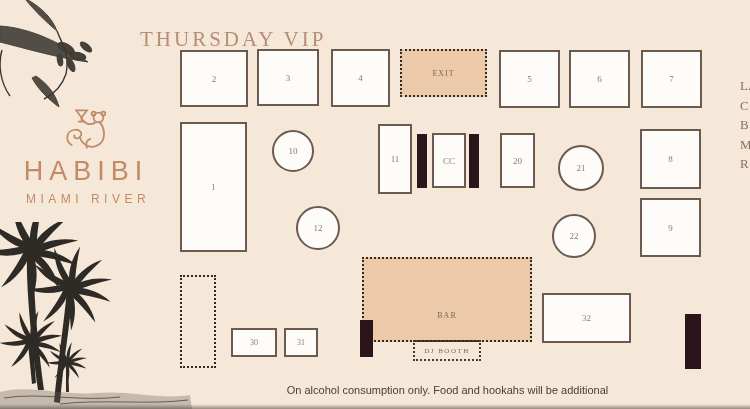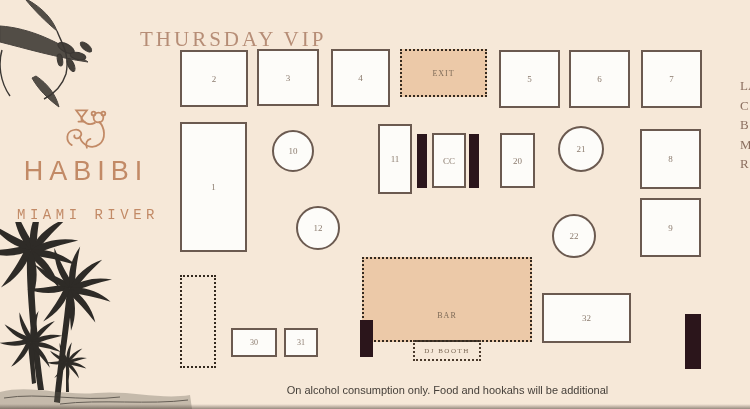--- a/index.html
+++ b/index.html
@@ -11,21 +11,21 @@
   }
   .title {
     position:absolute; left:140px; right:0; top:10px;
     font-size:21px; letter-spacing:3px;
     color:#b68d76;
     margin-top:17px;
   }
   .brand { position:absolute; left:0; top:106px; width:172px; text-align:center; color:#c28a66; }
   .brand .logo { display:block; margin:0 auto 2px auto; }
   .brand .name { font-family:"Liberation Sans", sans-serif; font-size:27px; letter-spacing:6px; font-weight:400; padding-left:0; }
-  .brand .sub { font-family:Liberation Mono, monospace; font-size:14px; letter-spacing:4.5px; margin-top:20px; padding-left:4px; }
+  .brand .sub { font-family:Liberation Sans, sans-serif; font-size:12px; letter-spacing:4.5px; margin-top:5px; padding-left:4px; }
 
   .tbl {
     position:absolute; background:#fdfcf9; border:2px solid #6b5a50;
     display:flex; align-items:center; justify-content:center;
     color:#8b7b6e; font-size:9px;
   }
   .circ { border-radius:50%; }
   .zone {
     position:absolute; background:#ecc9a8; border:2px dotted #33291f;
     color:#7d6a57;
@@ -166,21 +166,21 @@
       <span>11</span>
     </div>
   <div class="dark" style="left:417px;top:134px;width:10px;height:54px"></div>
   <div class="tbl" style="left:432px;top:133px;width:34px;height:55px">
       <span>CC</span>
     </div>
   <div class="dark" style="left:469px;top:134px;width:10px;height:54px"></div>
   <div class="tbl" style="left:500px;top:133px;width:35px;height:55px">
       <span>20</span>
     </div>
-  <div class="tbl circ" style="left:558px;top:126px;width:46px;height:46px">
+  <div class="tbl circ" style="left:558px;top:145px;width:46px;height:46px">
       <span>21</span>
     </div>
   <div class="tbl" style="left:640px;top:129px;width:61px;height:60px">
       <span>8</span>
     </div>
   <div class="tbl circ" style="left:296px;top:206px;width:44px;height:44px">
       <span>12</span>
     </div>
   <div class="tbl circ" style="left:552px;top:214px;width:44px;height:44px">
       <span>22</span>

